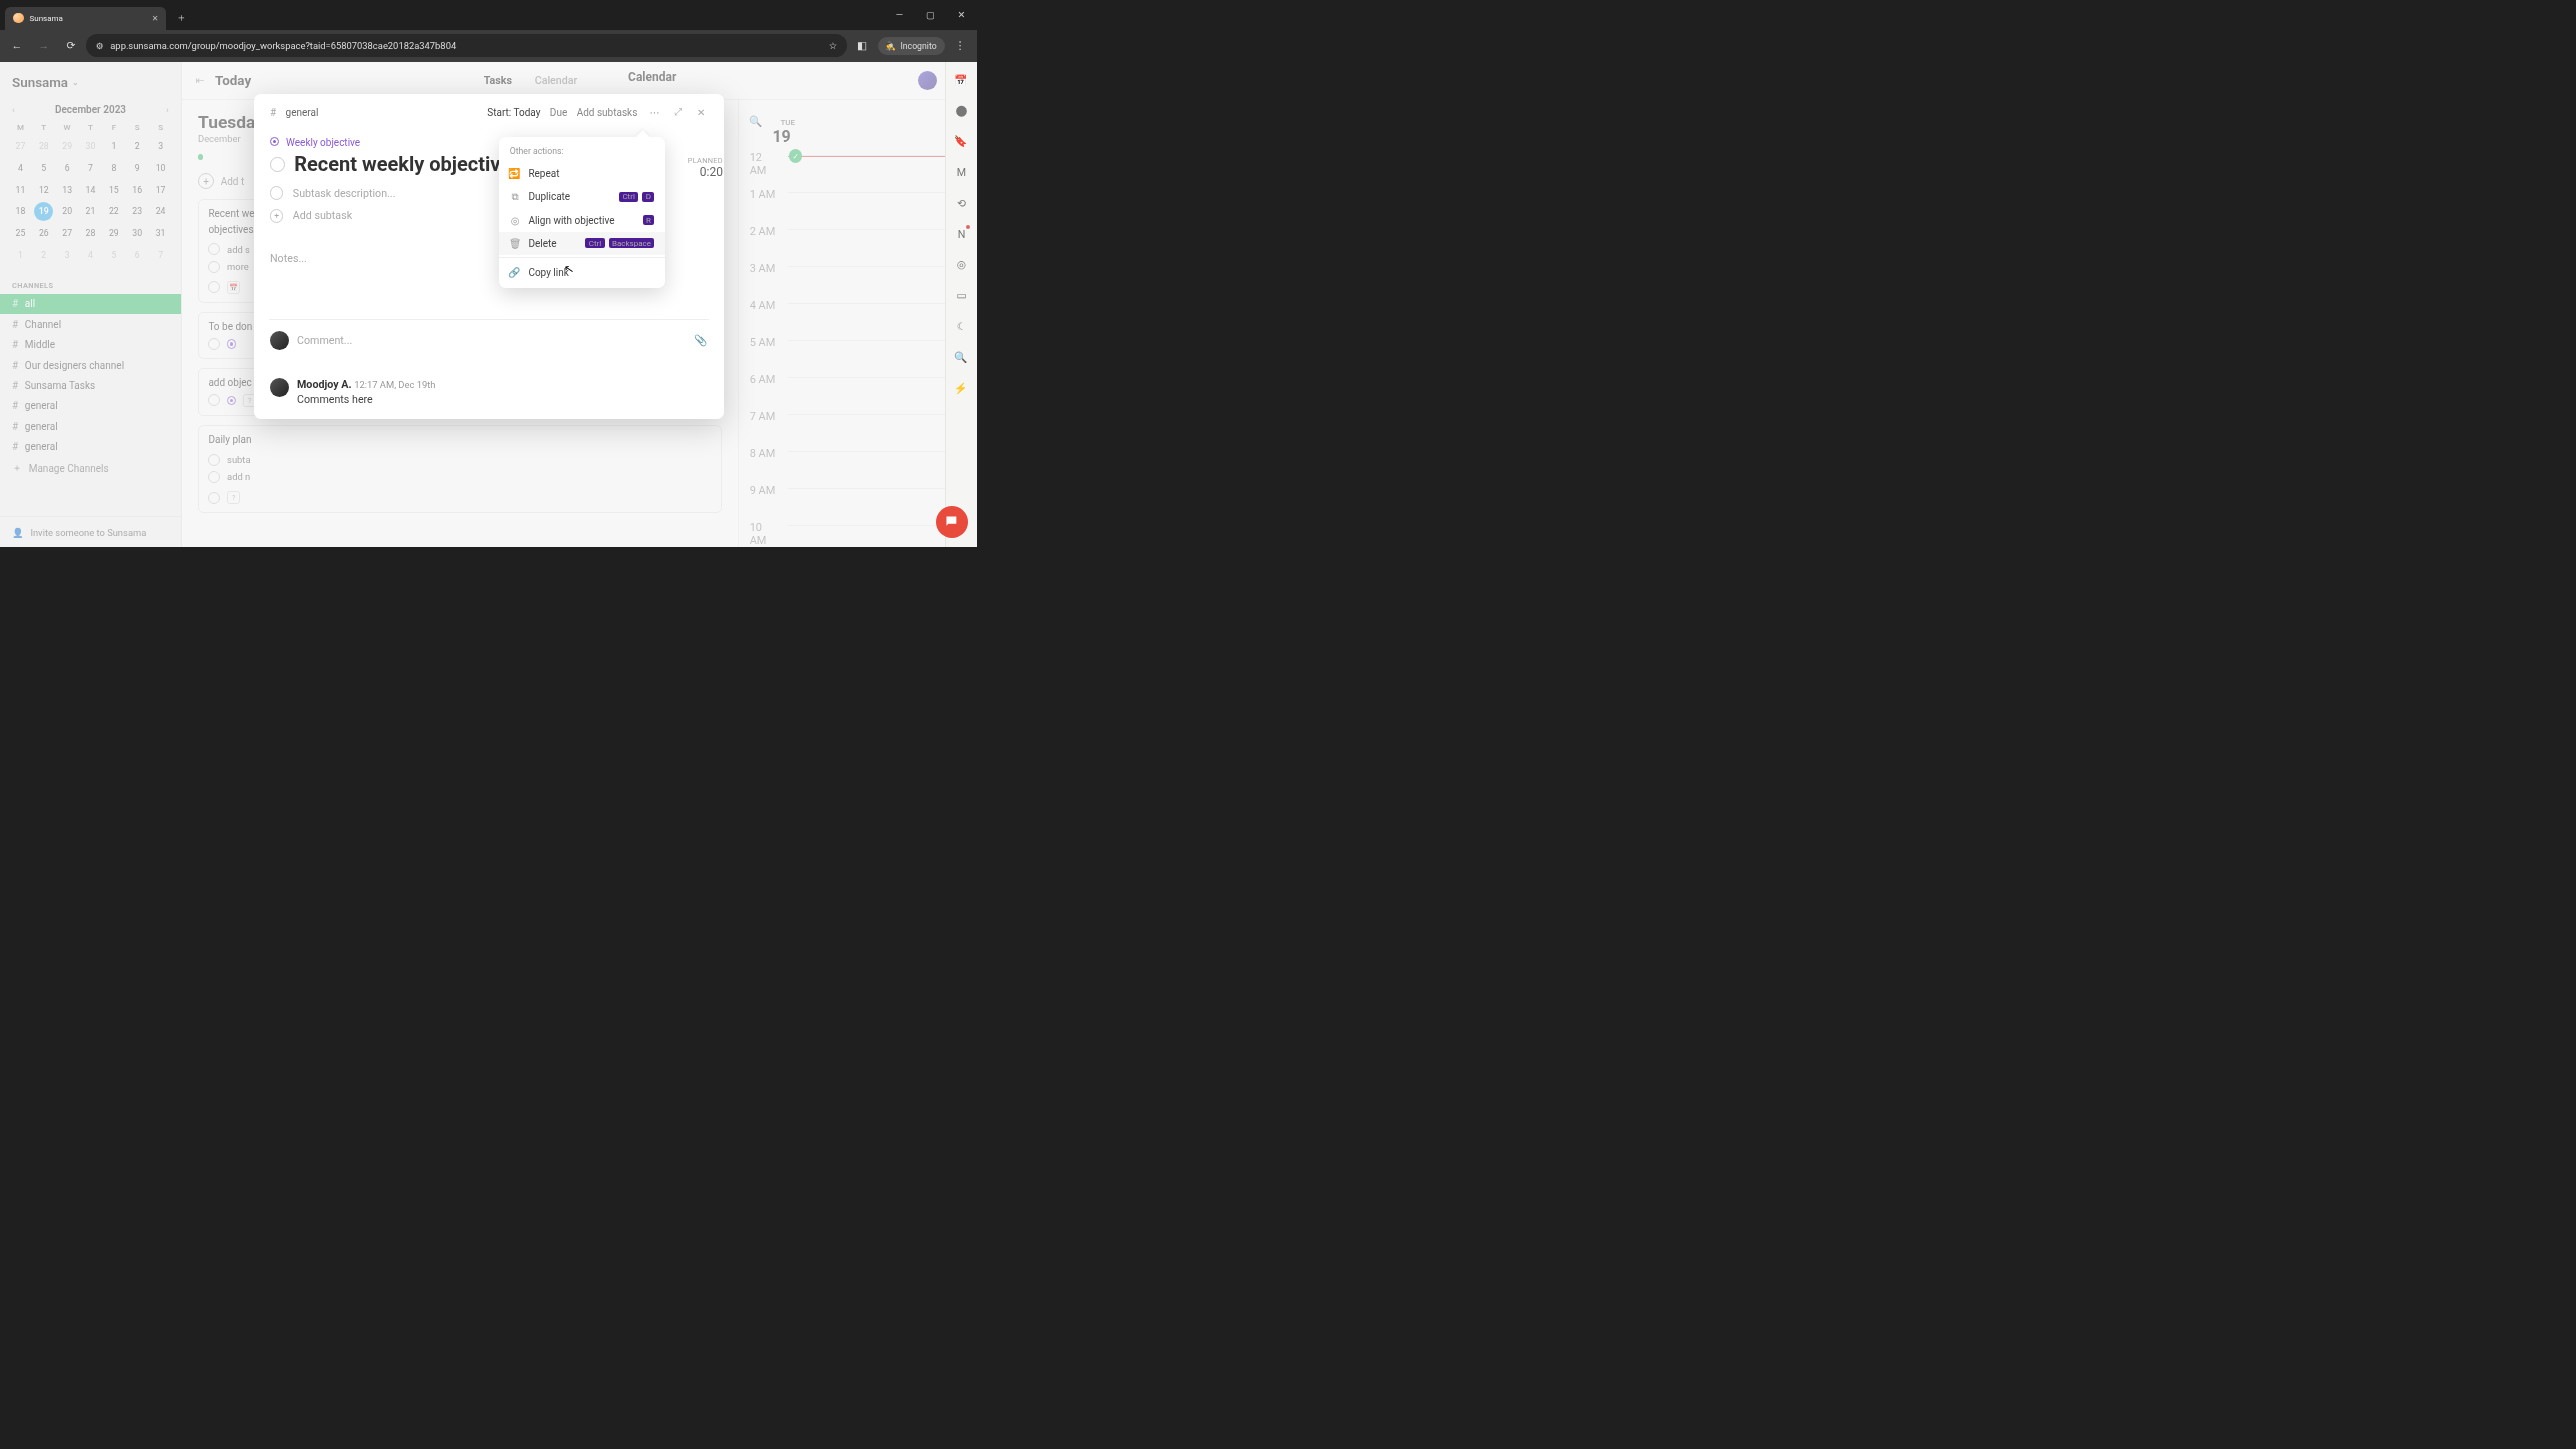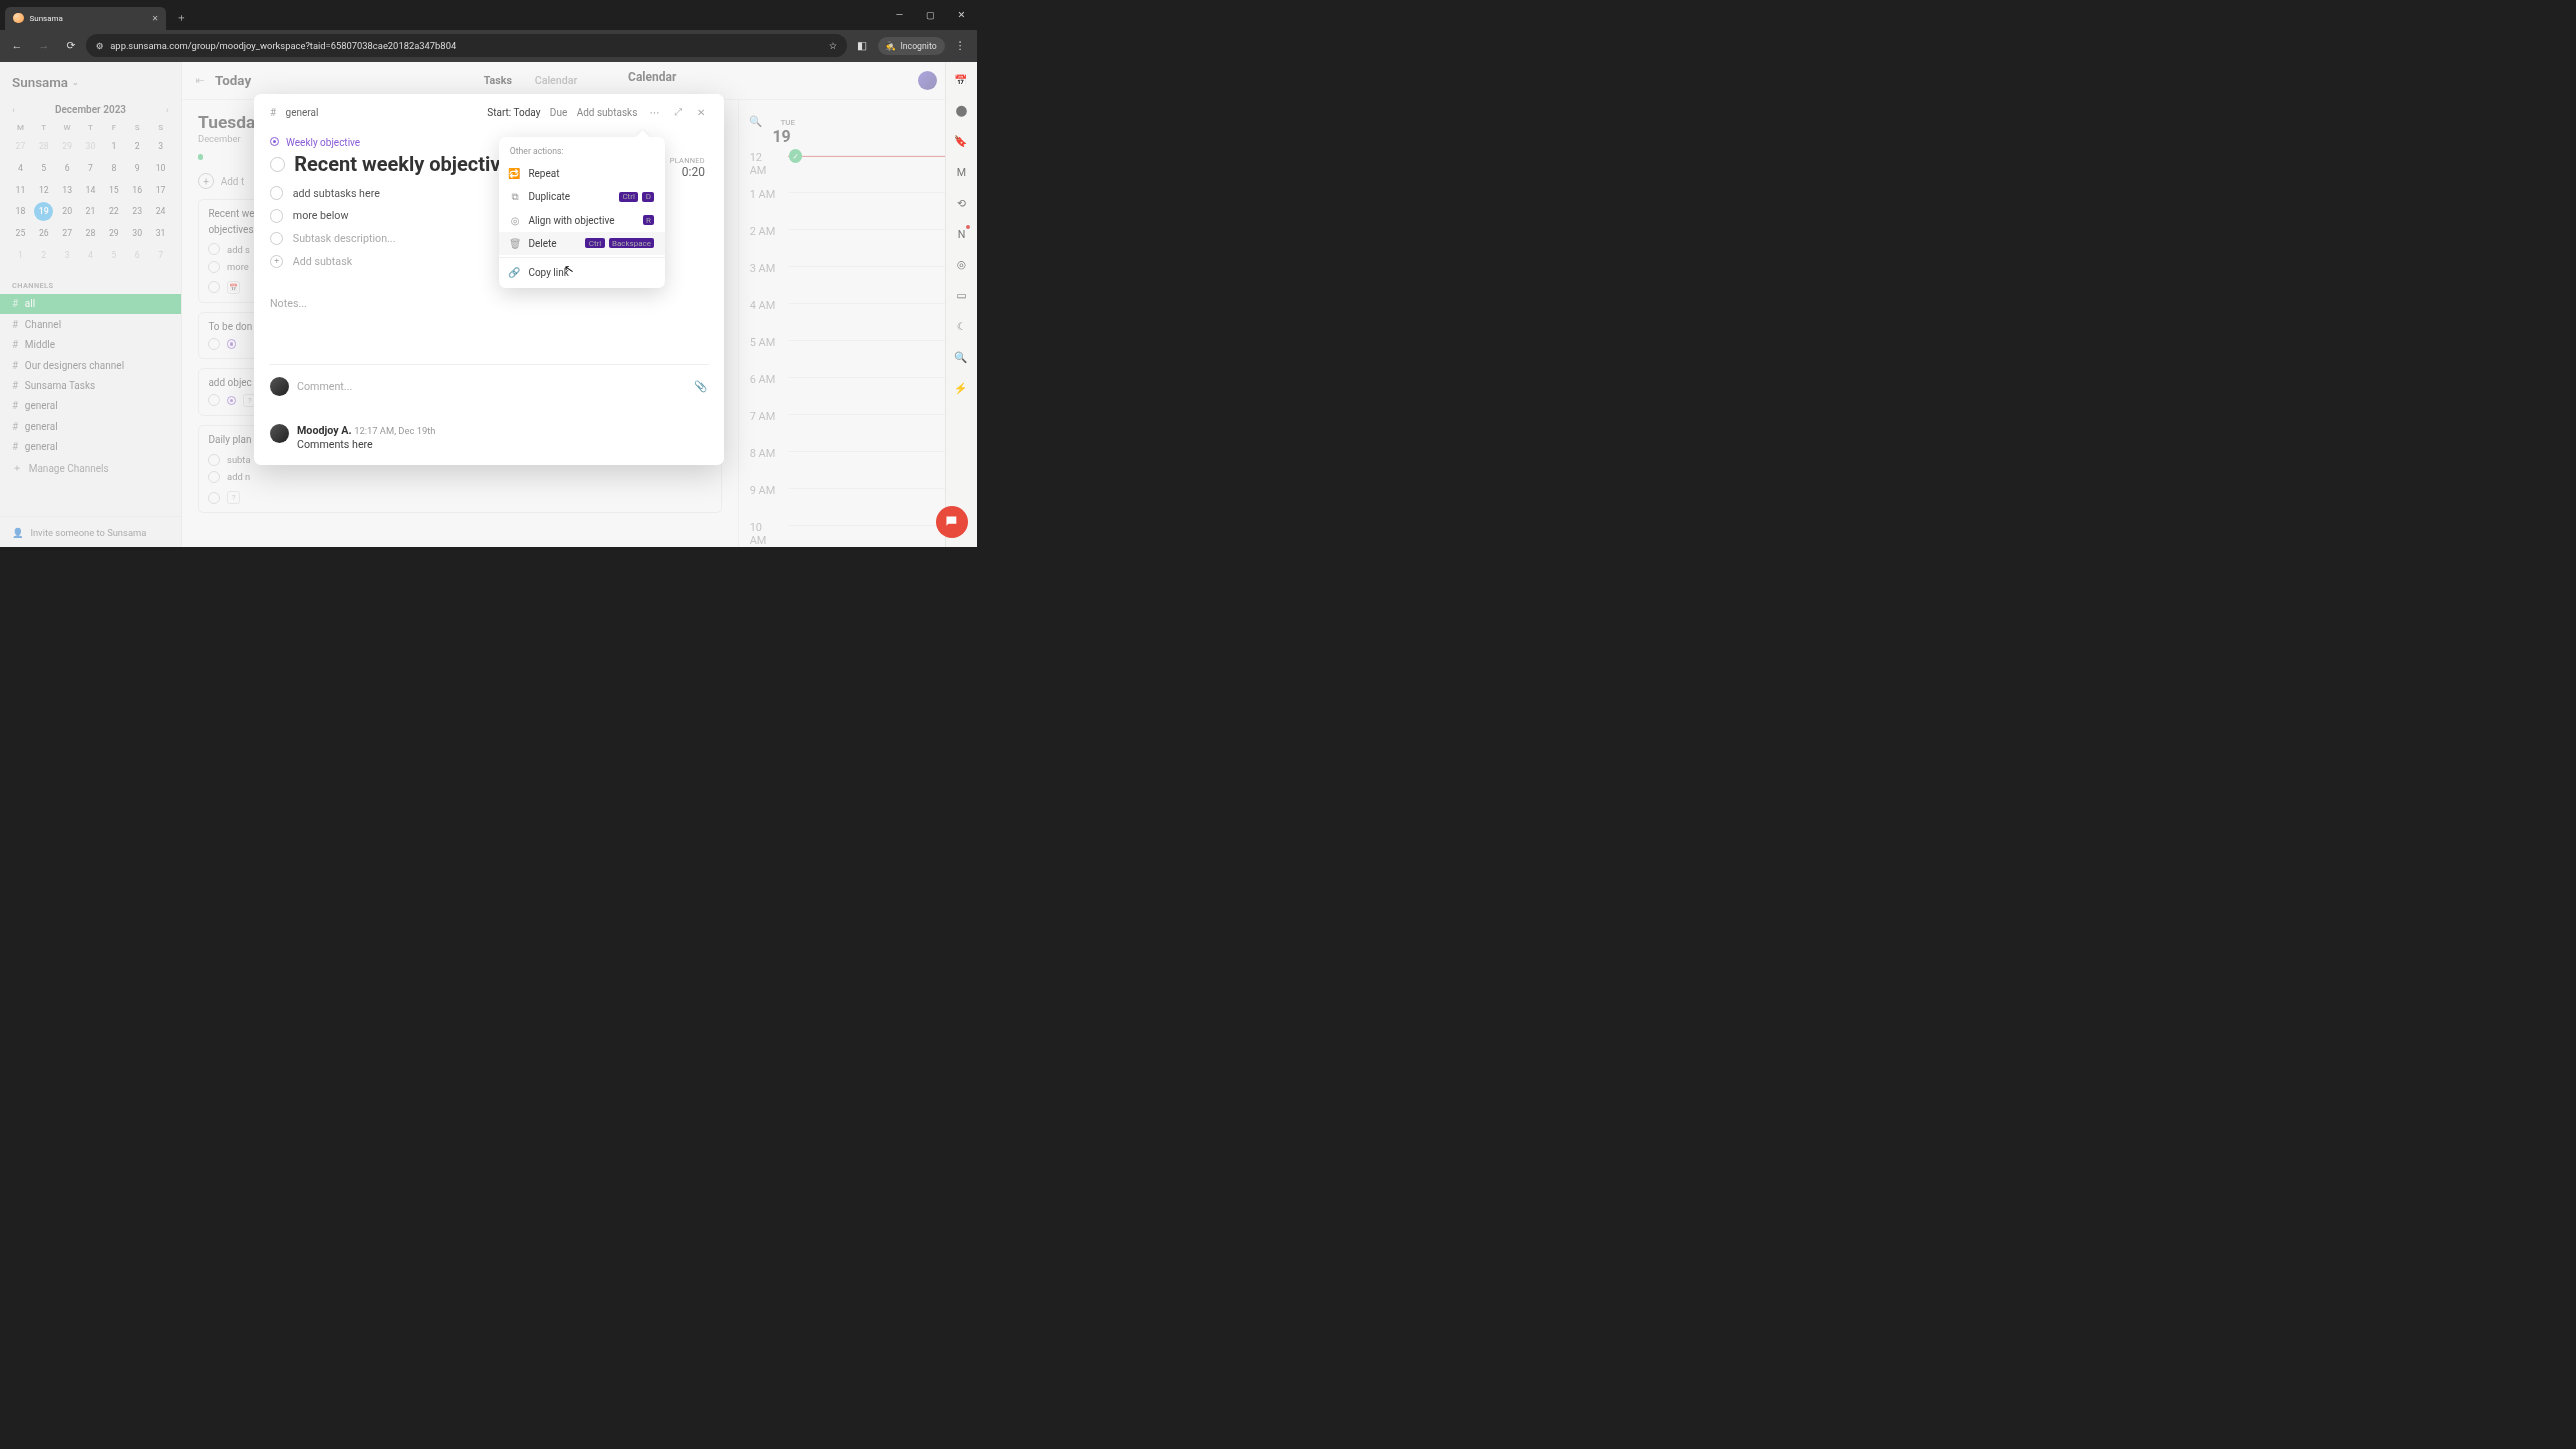--- a/index.html
+++ b/index.html
@@ -91,21 +91,21 @@
 .modal-top .gen { color:#666;}
 .mt-spacer { flex:1;}
 .mt-item { color:#888;}
 .mt-start { color:#444;}
 .mt-ell { color:#999; padding:0 2.7px;}
 .mt-exp,.mt-close { color:#aaa; padding:0 2.7px;}
 .weekly { display:flex;gap:6.7px;margin-top:19px;color:#8a5cd6;font-size:10px;}
 .modal-title-row { display:flex;align-items:flex-start;gap:9.4px;margin-top:4px;}
 .big-chk { width:14.8px;height:14.8px;border:1.3px solid #ccc;border-radius:50%;margin-top:5.4px;}
 .modal-title { font-size:20px;font-weight:700;color:#333;line-height:1.25;}
-.planned { position:absolute; right:19px; top:62px; text-align:right;}
+.planned { position:absolute; right:1px; top:62px; text-align:right;}
 .planned-lbl { font-size:7.4px;color:#aaa;letter-spacing:0.3px;}
 .planned-val { font-size:12px;color:#666;}
 .m-sub { display:flex;align-items:center;gap:9.4px;font-size:10.7px;color:#555;margin-top:9.4px;}
 .m-sub .chk2 { width:13.4px;height:13.4px;border:1.3px solid #ccc;border-radius:50%;}
 .m-sub.ph { color:#aaa;}
 .m-add { display:flex;align-items:center;gap:9.4px;font-size:10.7px;color:#aaa;margin-top:9.4px;}
 .plus2 { width:13.4px;height:13.4px;border:1px solid #ccc;border-radius:50%;display:flex;align-items:center;justify-content:center;font-size:8.7px;}
 .notes { margin-top:29px;color:#aaa;font-size:10.7px;}
 .divider { height:0.7px;background:#eee;margin:54px -1.3px 12px;}
 .comment-row { display:flex;align-items:center;gap:8px;}
@@ -429,30 +429,20 @@
       <span>Weekly objective</span>
     </div>
     <div class="modal-title-row">
       <span class="big-chk"></span>
       <div class="modal-title">Recent weekly objective here:</div>
     </div>
     <div class="planned">
       <div class="planned-lbl">PLANNED</div>
       <div class="planned-val">0:20</div>
     </div>
-    <div id="msubs">
-        <div class="m-sub">
-          <span class="chk2"></span>
-          <span>add subtasks here</span>
-        </div>
-        <div class="m-sub">
-          <span class="chk2"></span>
-          <span>more below</span>
-        </div>
-      </div>
     <div class="m-sub ph">
       <span class="chk2"></span>
       <span>Subtask description...</span>
     </div>
     <div class="m-add">
       <span class="plus2">+</span>
       <span>Add subtask</span>
     </div>
     <div class="notes">Notes...</div>
     <div class="divider"></div>

